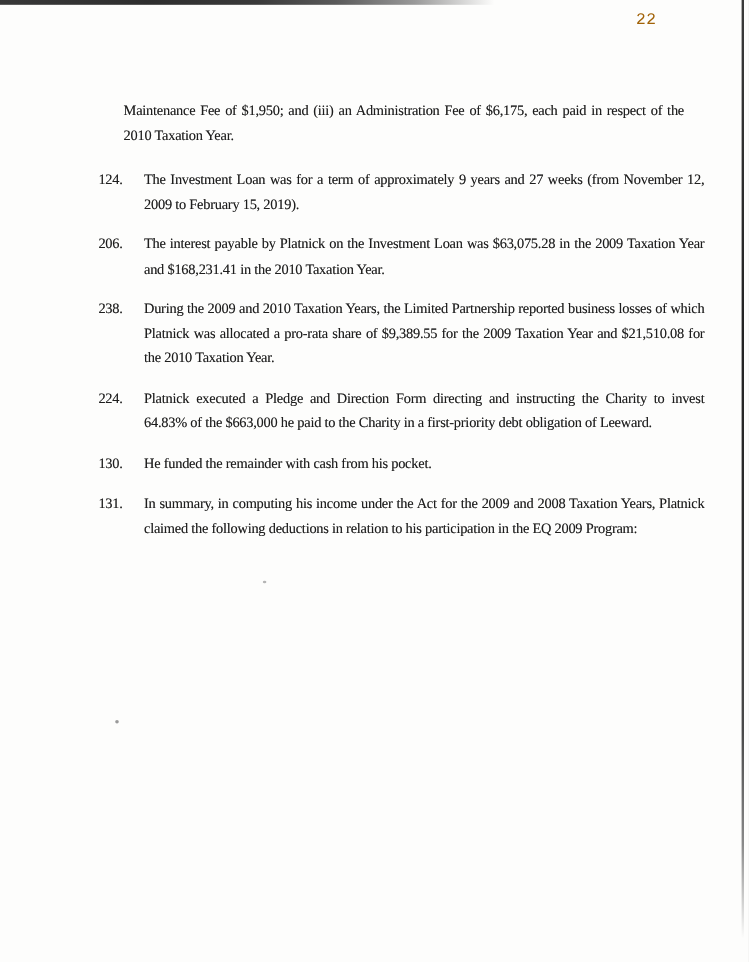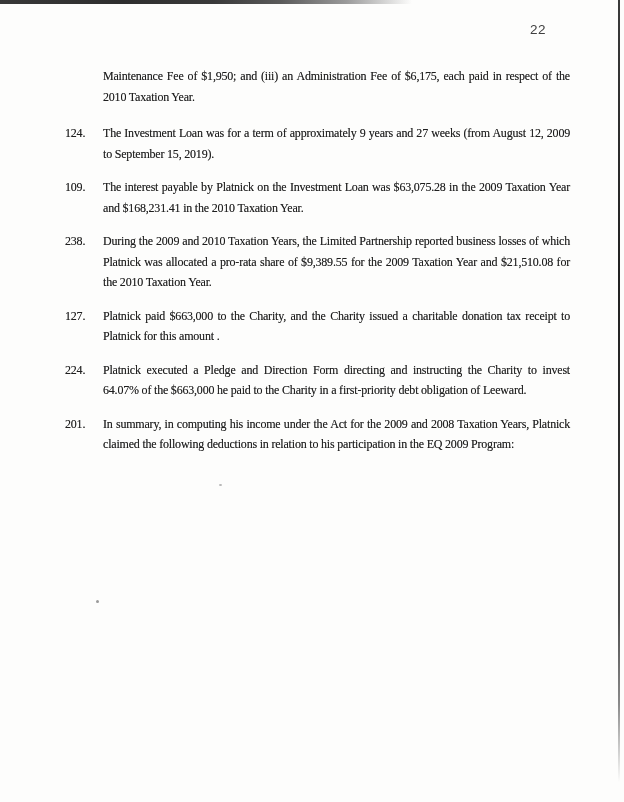--- a/index.html
+++ b/index.html
@@ -43,44 +43,43 @@
     position: absolute;
     border-radius: 50%;
     background: #9a9a9a;
   }
   .speck.s1 { left: 96px;  top: 600px; width: 3px; height: 3px; }
   .speck.s2 { left: 219px; top: 484px; width: 3px; height: 2px; background: #b5b5b5; }
   .page-number {
     position: absolute;
     left: 530px;
     top: 10px;
-    font-family: Liberation Sans, sans-serif;
+    font-family: Liberation Mono, monospace;
     font-size: 13.5px;
-    color: #404040;
+    color: #a16207;
     letter-spacing: 0.5px;
-    margin-top: 12px;
   }
   .content {
     position: absolute;
     left: 65px;
     top: 66px;
     width: 505px;
     font-size: 12px;
     line-height: 20.5px;
     letter-spacing: -0.2px;
     text-shadow: 0 0 0.4px rgba(30,30,30,0.5);
   }
   .continuation {
-    margin: 0 0 16px 38px;
+    margin: 16px 0 16px 38px;
     width: 467px;
     text-align: justify;
   }
   .para {
     position: relative;
-    margin: 0 0 13px 0;
+    margin: 0 0 13px 17px;
   }
   .para .num {
     position: absolute;
     left: 0;
     top: 0;
   }
   .para .text {
     display: block;
     margin-left: 38px;
     width: 467px;
@@ -98,44 +97,44 @@
   <div class="speck s2"></div>
 
   <div class="page-number">22</div>
 
   <div class="content">
 
     <p class="continuation">Maintenance Fee of $1,950; and (iii) an Administration Fee of $6,175, each paid in respect of the 2010 Taxation Year.</p>
 
     <div class="para">
       <span class="num">124.</span>
-      <span class="text">The Investment Loan was for a term of approximately 9 years and 27 weeks (from August 12, 2009 to September 15, 2019).</span>
+      <span class="text">The Investment Loan was for a term of approximately 9 years and 27 weeks (from November 12, 2009 to February 15, 2019).</span>
     </div>
 
     <div class="para">
-      <span class="num">109.</span>
+      <span class="num">206.</span>
       <span class="text">The interest payable by Platnick on the Investment Loan was $63,075.28 in the 2009 Taxation Year and $168,231.41 in the 2010 Taxation Year.</span>
     </div>
 
     <div class="para">
       <span class="num">238.</span>
       <span class="text">During the 2009 and 2010 Taxation Years, the Limited Partnership reported business losses of which Platnick was allocated a pro-rata share of $9,389.55 for the 2009 Taxation Year and $21,510.08 for the 2010 Taxation Year.</span>
     </div>
 
+
     <div class="para">
-      <span class="num">127.</span>
-      <span class="text">Platnick paid $663,000 to the Charity, and the Charity issued a charitable donation tax receipt to Platnick for this amount .</span>
+      <span class="num">224.</span>
+      <span class="text">Platnick executed a Pledge and Direction Form directing and instructing the Charity to invest 64.83% of the $663,000 he paid to the Charity in a first-priority debt obligation of Leeward.</span>
+    </div>
+
+
+    <div class="para">
+      <span class="num">130.</span>
+      <span class="text">He funded the remainder with cash from his pocket.</span>
     </div>
 
     <div class="para">
-      <span class="num">224.</span>
-      <span class="text">Platnick executed a Pledge and Direction Form directing and instructing the Charity to invest 64.07% of the $663,000 he paid to the Charity in a first-priority debt obligation of Leeward.</span>
-    </div>
-
-
-
-    <div class="para">
-      <span class="num">201.</span>
+      <span class="num">131.</span>
       <span class="text">In summary, in computing his income under the Act for the 2009 and 2008 Taxation Years, Platnick claimed the following deductions in relation to his participation in the EQ 2009 Program:</span>
     </div>
 
   </div>
 </div>
 
 </body></html>

